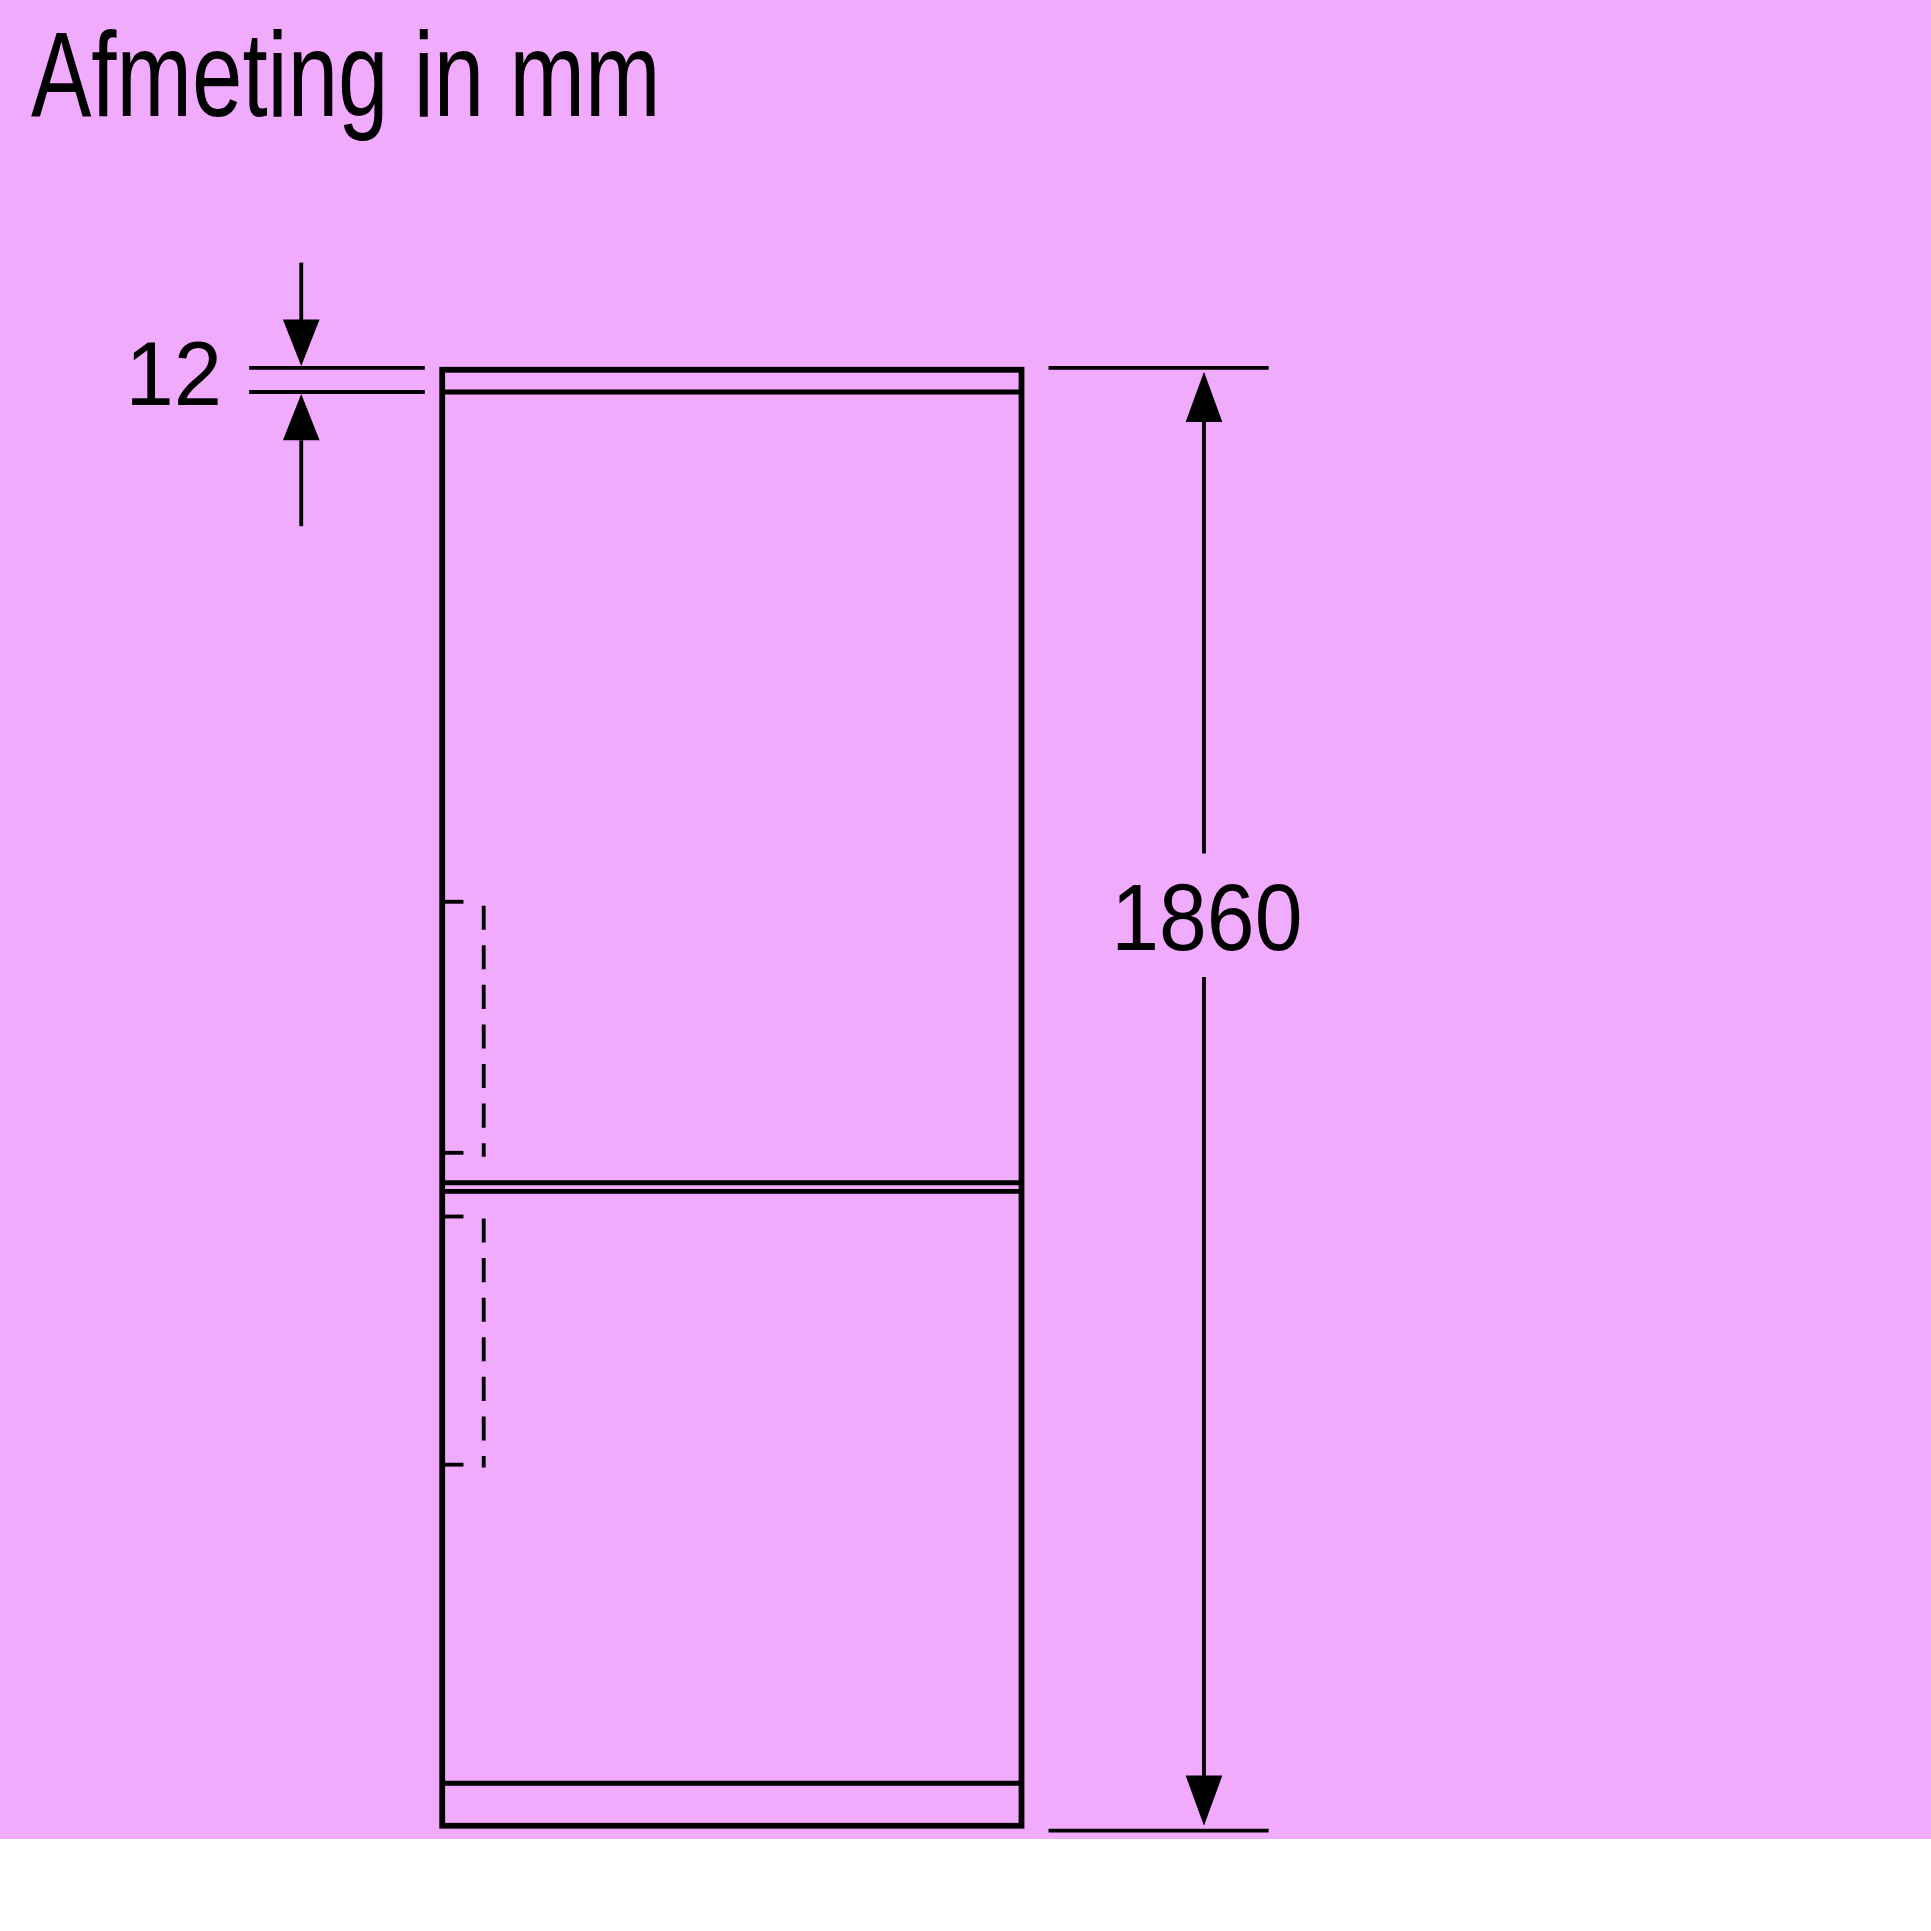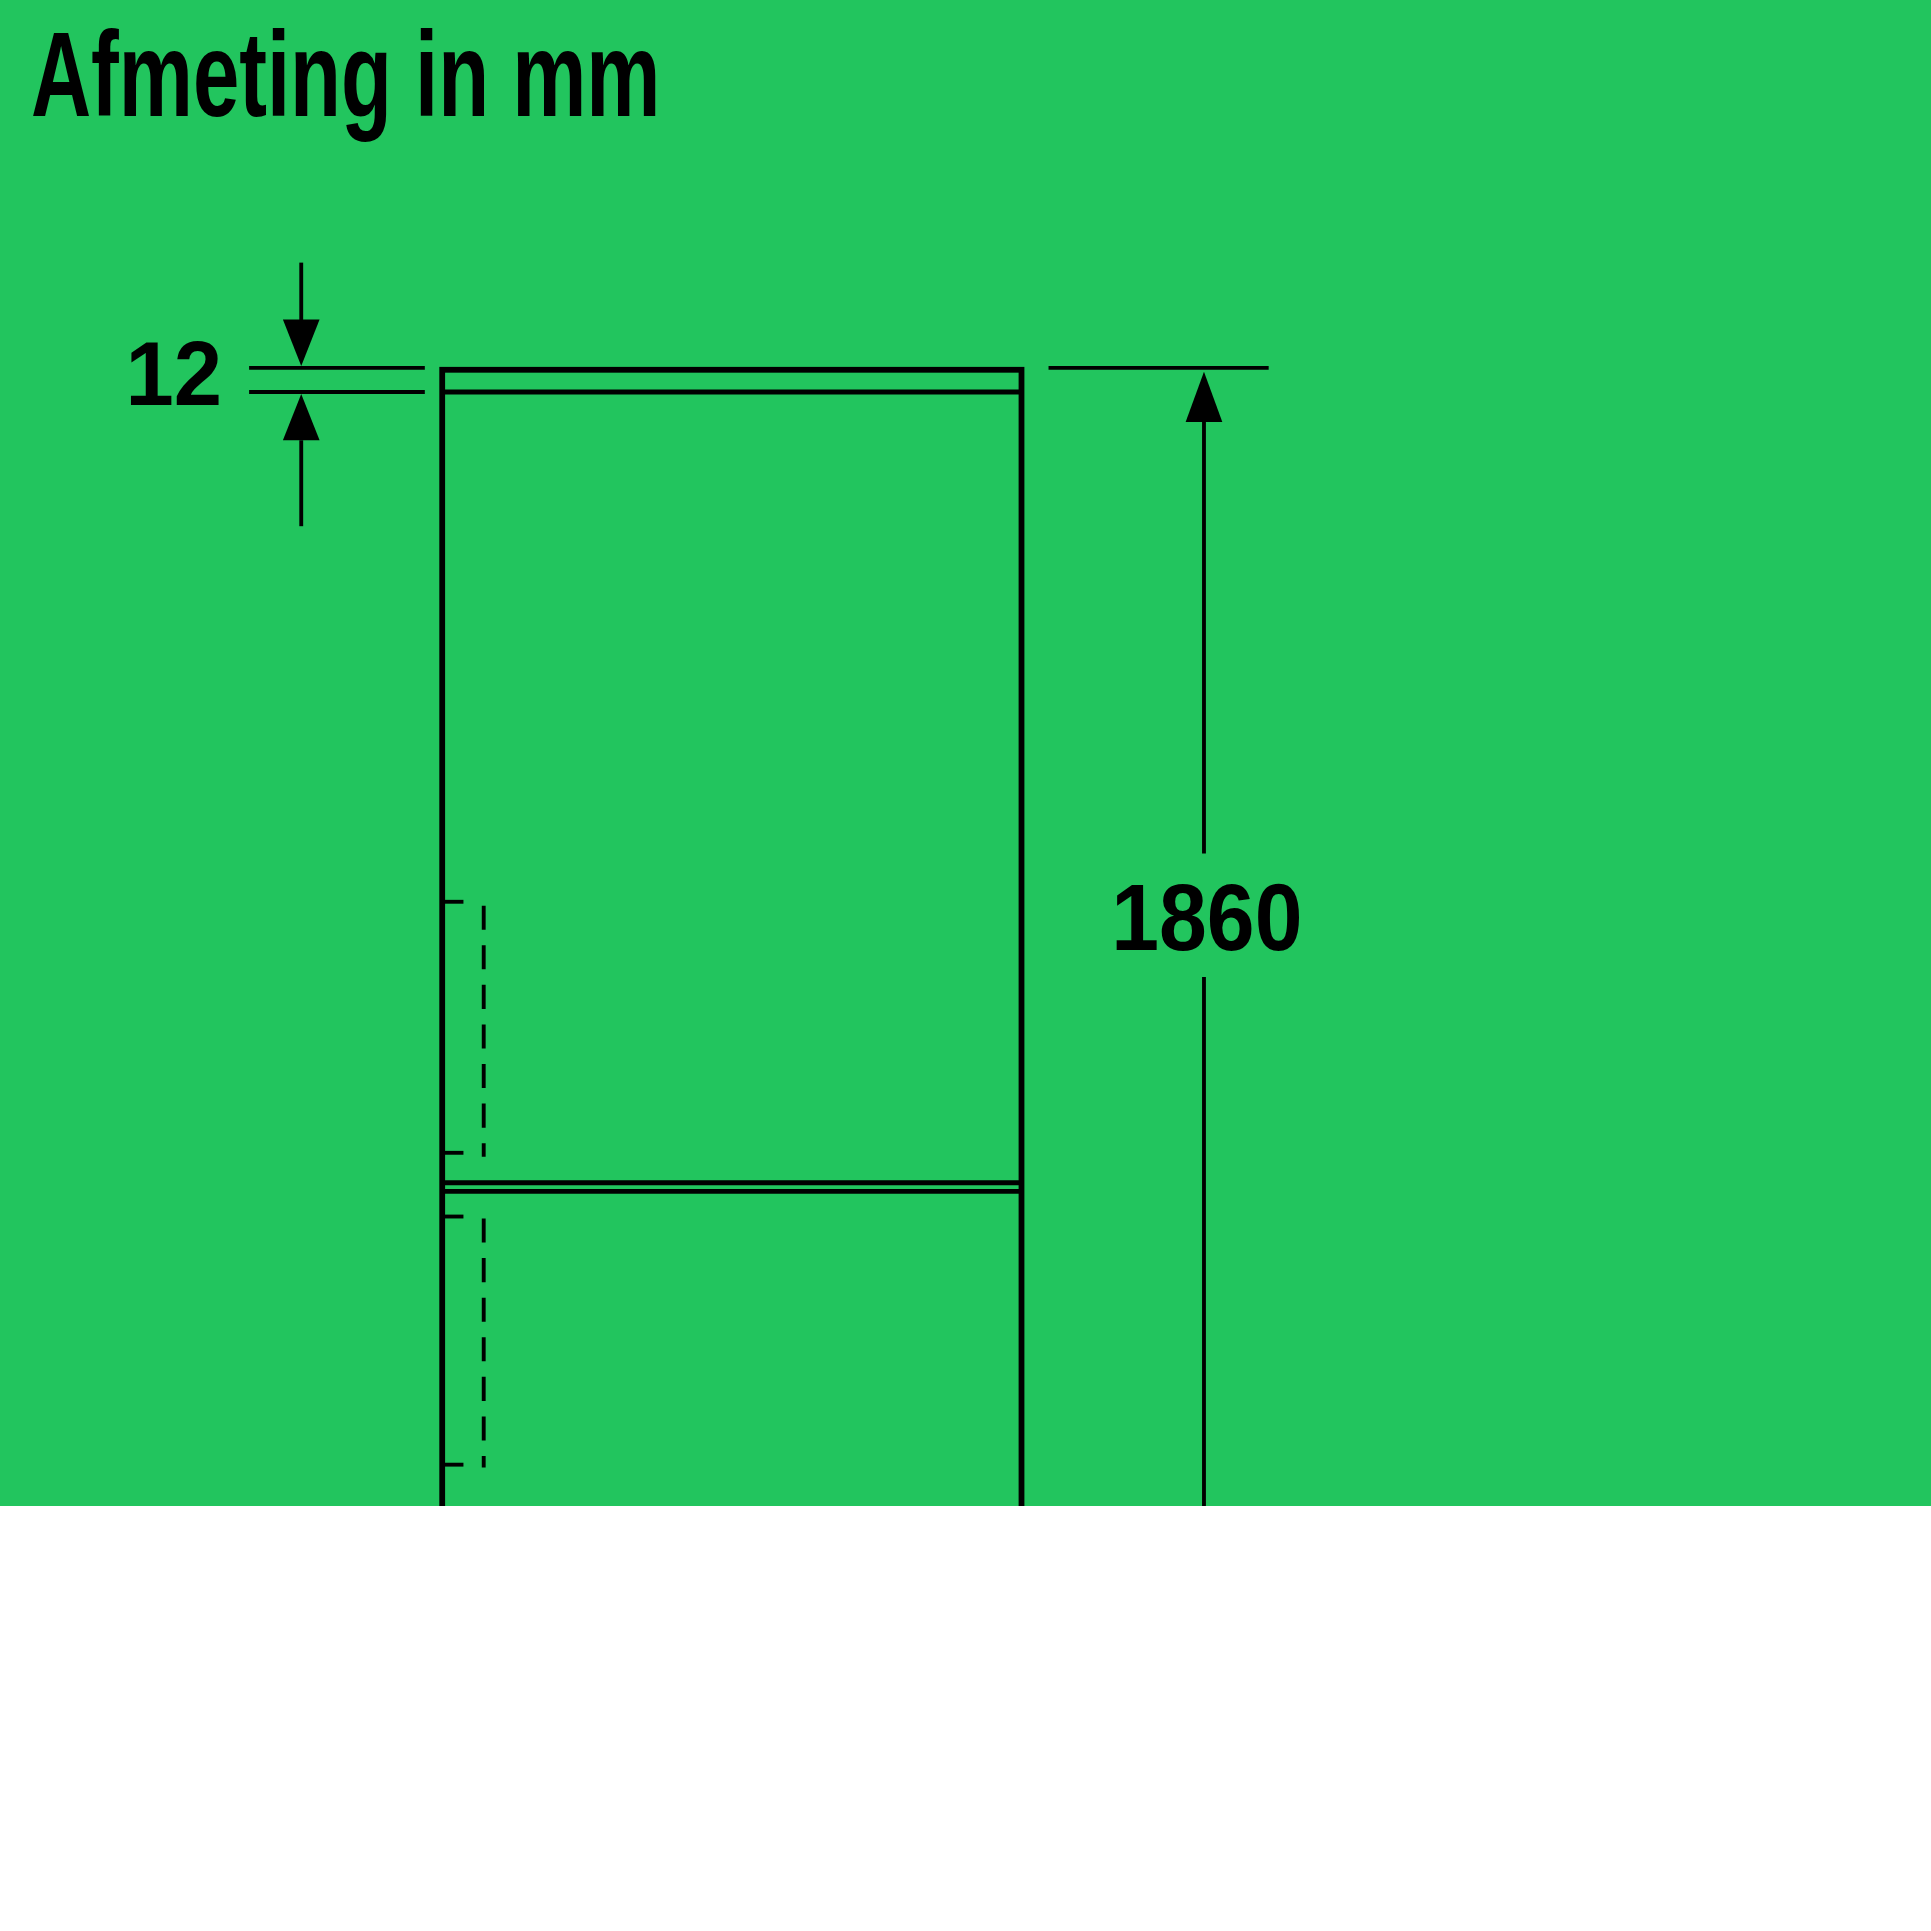--- a/index.html
+++ b/index.html
@@ -2,24 +2,23 @@
 <html><head>
 <meta charset="utf-8">
 <style>
   html, body {
     margin: 0;
     padding: 0;
     background: #ffffff;
   }
   .canvas-wrap {
     width: 1931px;
-    height: 1506px;
-    background: #22c55e;
+    height: 1839px;
+    background: #f0abfc;
     position: relative;
-    font-weight: bold;
   }
   svg {
     display: block;
   }
   text {
     font-family: "Liberation Sans", sans-serif;
     fill: #000000;
   }
   .title-text {
     font-size: 124px;

